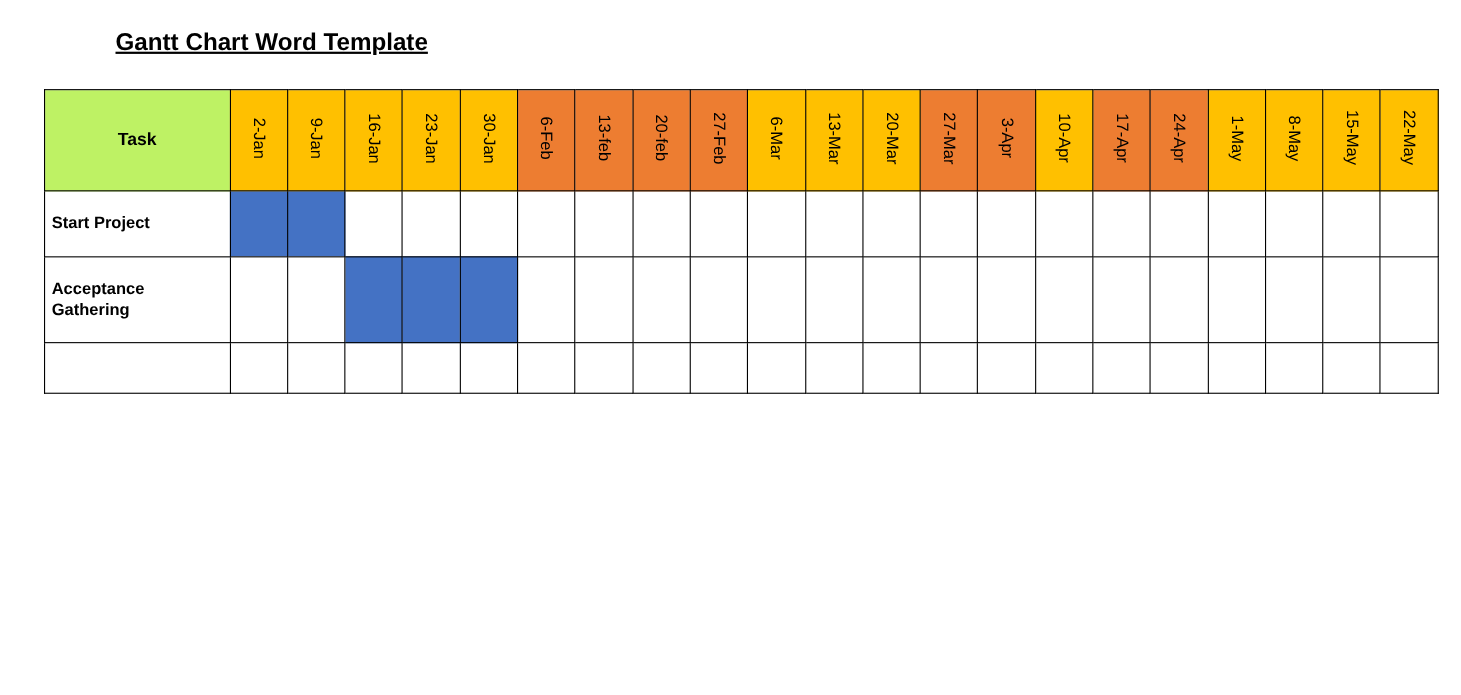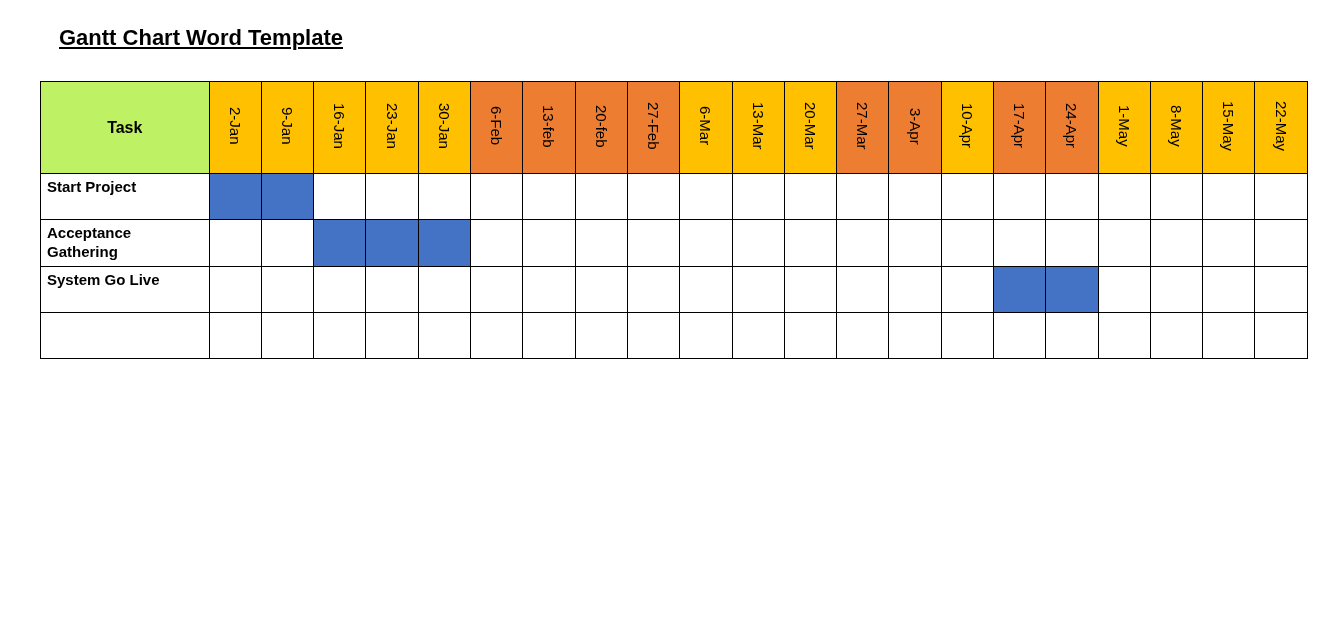--- a/index.html
+++ b/index.html
@@ -5,21 +5,21 @@
   body {
     font-family: Arial, sans-serif;
     background: #fff;
     margin: 0;
     padding: 20px 20px 20px 20px;
   }
   .title {
     font-size: 22px;
     font-weight: bold;
     text-decoration: underline;
-    margin: 5px 0 30px 39px;
+    margin: 5px 0 30px 85px;
   }
   .gantt {
     border-collapse: collapse;
     margin-left: 20px;
   }
   .gantt th, .gantt td {
     border: 1px solid #000;
     box-sizing: border-box;
   }
   .gantt th.taskhdr {
@@ -43,21 +43,21 @@
   }
   .gantt th.datehdr span {
     display: inline-block;
     writing-mode: vertical-rl;
     text-orientation: mixed;
     white-space: nowrap;
   }
   .gantt td.taskname {
     font-size: 15px;
     font-weight: bold;
-    padding: 4px 6px;
+    padding: 20px 6px;
     vertical-align: top;
     height: 46px;
     width: 170px;
     line-height: 1.25;
   }
   .gantt td.cell {
     width: 53px;
     height: 46px;
     padding: 0;
   }
@@ -140,44 +140,20 @@
         <td class="cell"></td>
         <td class="cell"></td>
         <td class="cell"></td>
         <td class="cell"></td>
         <td class="cell"></td>
         <td class="cell"></td>
         <td class="cell"></td>
         <td class="cell"></td>
       </tr>
       <tr>
-        <td class="taskname">System Go Live</td>
-        <td class="cell"></td>
-        <td class="cell"></td>
-        <td class="cell"></td>
-        <td class="cell"></td>
-        <td class="cell"></td>
-        <td class="cell"></td>
-        <td class="cell"></td>
-        <td class="cell"></td>
-        <td class="cell"></td>
-        <td class="cell"></td>
-        <td class="cell"></td>
-        <td class="cell"></td>
-        <td class="cell"></td>
-        <td class="cell"></td>
-        <td class="cell"></td>
-        <td class="cell fill"></td>
-        <td class="cell fill"></td>
-        <td class="cell"></td>
-        <td class="cell"></td>
-        <td class="cell"></td>
-        <td class="cell"></td>
-      </tr>
-      <tr>
         <td class="taskname"></td>
         <td class="cell"></td>
         <td class="cell"></td>
         <td class="cell"></td>
         <td class="cell"></td>
         <td class="cell"></td>
         <td class="cell"></td>
         <td class="cell"></td>
         <td class="cell"></td>
         <td class="cell"></td>

